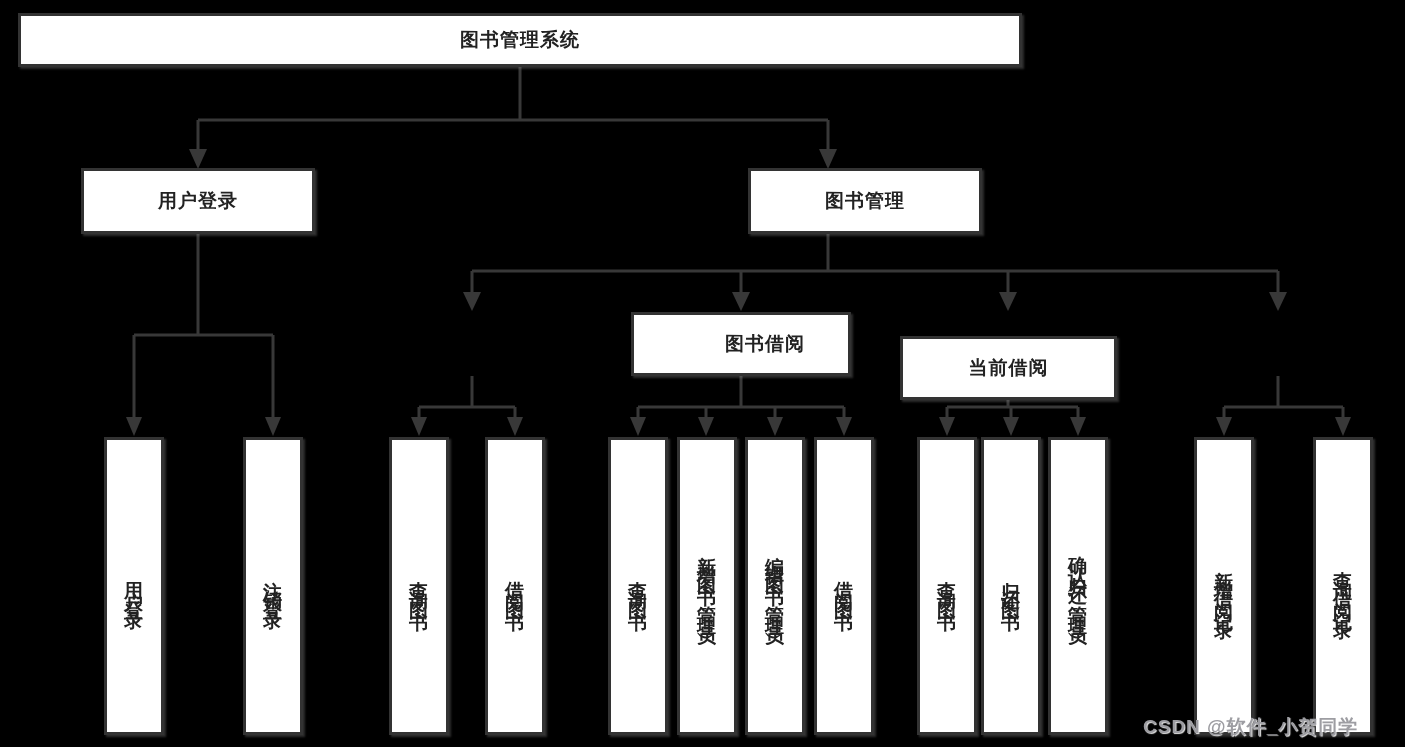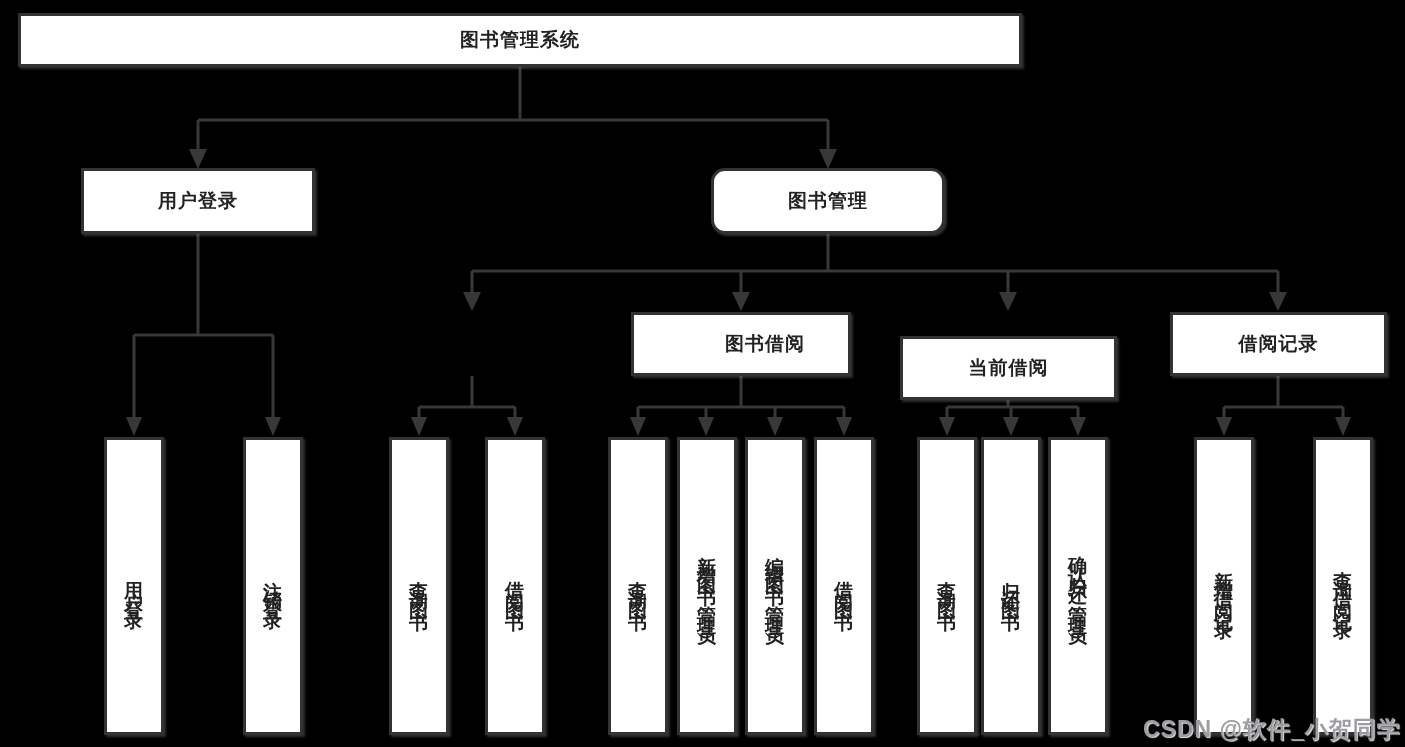--- a/index.html
+++ b/index.html
@@ -37,21 +37,21 @@
     text-orientation: mixed;
     letter-spacing: 10px;
     font-size: 19px;
     line-height: 1;
   }
   .watermark {
     position: absolute;
     left: 1143px;
     top: 714px;
     z-index: 3;
-    font-size: 23px;
+    font-size: 19px;
     color: #9d9da2;
     letter-spacing: 1px;
     text-shadow: 1px 1px 1px rgba(255,255,255,0.9);
     white-space: nowrap;
   }
 </style>
 </head>
 <body>
 
 <div class="stage">
@@ -141,25 +141,24 @@
     </g>
     <g fill="#383838" stroke="none">
       <polygon points="1216,417 1232,417 1224,436"></polygon>
       <polygon points="1335,417 1351,417 1343,436"></polygon>
     </g>
   </svg>
 
   <div class="box" style="left:18px; top:13px; width:1004px; height:54px;">图书管理系统</div>
 
   <div class="box" style="left:81px; top:168px; width:234px; height:66px;">用户登录</div>
-  <div class="box" style="left:711px; top:168px; width:234px; height:66px;border-radius:14px;">图书管理</div>
+  <div class="box" style="left:748px; top:168px; width:234px; height:66px;">图书管理</div>
 
   <div class="box" style="left:631px; top:312px; width:220px; height:64px;padding-left:48px;">图书借阅</div>
   <div class="box" style="left:900px; top:312px; width:217px; height:64px;margin-top:24px;">当前借阅</div>
-  <div class="box" style="left:1170px; top:312px; width:217px; height:64px;">借阅记录</div>
 
   <div class="box col" style="left:104px; top:437px; width:60px; height:298px;">用户登录</div>
   <div class="box col" style="left:243px; top:437px; width:60px; height:298px;">注销登录</div>
 
   <div class="box col" style="left:389px; top:437px; width:60px; height:298px;">查询图书</div>
   <div class="box col" style="left:485px; top:437px; width:60px; height:298px;">借阅图书</div>
 
   <div class="box col" style="left:608px; top:437px; width:60px; height:298px;">查询图书</div>
   <div class="box col" style="left:677px; top:437px; width:60px; height:298px;">新增图书（管理员）</div>
   <div class="box col" style="left:745px; top:437px; width:60px; height:298px;">编辑图书（管理员）</div>

